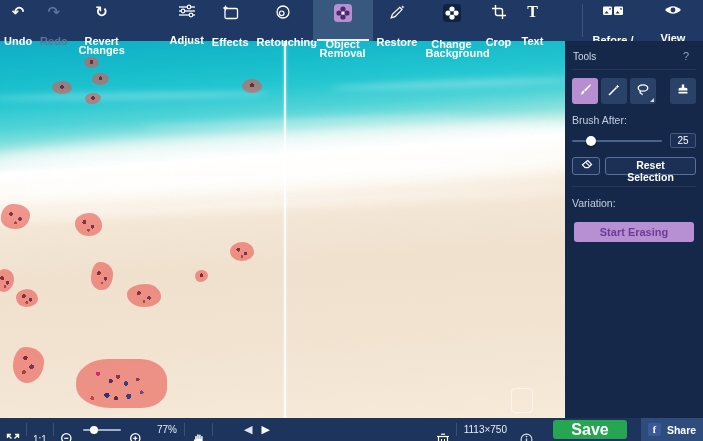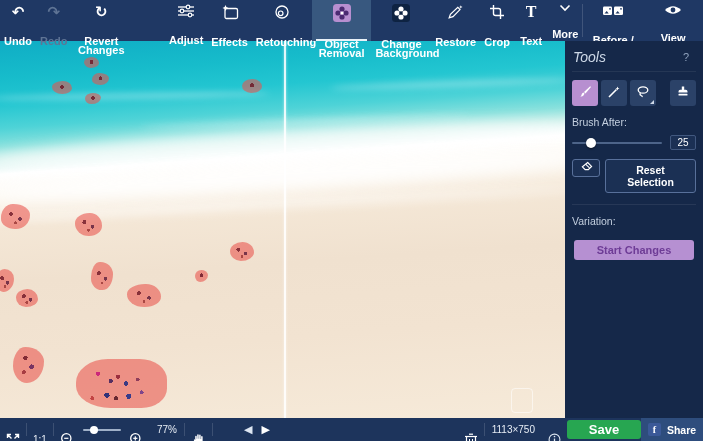--- a/index.html
+++ b/index.html
@@ -81,21 +81,21 @@
   .wm-box{
     position:absolute;left:511px;top:347px;width:22px;height:25px;
     border:1px solid rgba(255,255,255,.55);border-radius:4px;
   }
   
   .sidebar{
     position:absolute;left:565px;top:41px;width:138px;height:377px;
     background:#152849;padding:7px 7px 0;z-index:5;
   }
   .sb-head{display:flex;align-items:center;justify-content:space-between;padding:1px 1px 6px;border-bottom:1px solid rgba(255,255,255,.07);}
-  .sb-title{font-size:14px;color:#cdd8e7;font-style:italic;}
+  .sb-title{font-size:10px;color:#cdd8e7;}
   .sb-help{font-size:11px;color:#8fa2bd;background:none;border:none;cursor:pointer;font-family:inherit;}
   .tool-row{display:flex;gap:3px;margin-top:8px;}
   .tool-btn{
     width:26px;height:26px;border-radius:3px;background:#2b4268;border:none;cursor:pointer;
     display:flex;align-items:center;justify-content:center;position:relative;padding:0;
   }
   .tool-btn.selected{background:#b78fd0;}
   .tool-btn.stamp{margin-left:auto;}
   .corner-tri{
     position:absolute;right:2px;bottom:2px;width:0;height:0;
@@ -112,21 +112,21 @@
   .val-box{
     width:26px;height:15px;background:#1b3054;border:1px solid #41587f;border-radius:2px;
     color:#fff;font-size:10px;text-align:center;line-height:13px;padding:0;font-family:inherit;
   }
   .btn-row{display:flex;gap:5px;margin-top:9px;}
   .sb-btn{
     background:#1b3054;border:1px solid #58709a;border-radius:3px;color:#fff;cursor:pointer;
     font-size:10.5px;font-weight:bold;font-family:inherit;
   }
   .eraser-btn{width:28px;height:18px;display:flex;align-items:center;justify-content:center;}
-  .reset-btn{flex:1;height:34px;}
+  .reset-btn{flex:1;height:18px;}
   .sb-div{height:1px;background:rgba(255,255,255,.08);margin-top:11px;}
   .start-btn{
     display:block;width:120px;height:20px;margin:13px auto 0;border:none;border-radius:3px;
     background:#b690d2;color:#6e3c96;font-size:11px;font-weight:bold;cursor:pointer;font-family:inherit;
   }
   
   .bottombar{
     position:absolute;left:0;top:418px;width:703px;height:23px;
     background:#1d345c;display:flex;align-items:center;z-index:6;font-size:10px;color:#e7edf5;
   }
@@ -135,22 +135,22 @@
   .bb-text{padding:0 7px;font-size:10px;}
   .zoom-slider{position:relative;width:38px;height:10px;margin:0 2px;cursor:pointer;}
   .zoom-slider .track{position:absolute;left:0;right:0;top:4.5px;height:1.5px;background:#9fb0c8;border-radius:1px;}
   .zoom-slider .knob{position:absolute;top:1px;width:8px;height:8px;border-radius:50%;background:#fff;}
   .bb-arrows{position:absolute;left:244px;top:0;bottom:0;display:flex;align-items:center;gap:9px;}
   .arrow-btn{background:none;border:none;cursor:pointer;font-size:11px;line-height:11px;padding:0;}
   .arrow-prev{color:#dde6f2;}
   .arrow-next{color:#ffffff;}
   .bb-right{margin-left:auto;display:flex;align-items:center;height:100%;}
   .save-btn{
-    width:74px;height:19px;margin:0 0;border:none;border-radius:3px;background:#27a651;
-    color:#fff;font-size:13px;font-weight:bold;cursor:pointer;font-family:inherit;
+    width:74px;height:19px;margin:0 14px;border:none;border-radius:3px;background:#27a651;
+    color:#fff;font-size:16px;font-weight:bold;cursor:pointer;font-family:inherit;
   }
   .share-btn{
     width:62px;height:23px;border:none;background:#2e4d7d;color:#fff;display:flex;align-items:center;
     justify-content:center;gap:6px;font-size:10.5px;font-weight:bold;cursor:pointer;font-family:inherit;
   }
   .fb-badge{
     width:13px;height:13px;border-radius:2px;background:#3b5998;color:#fff;font-size:10px;
     font-weight:bold;display:flex;align-items:center;justify-content:center;
     font-family:"Liberation Serif","DejaVu Serif",serif;
   }
@@ -221,62 +221,54 @@
               <circle cx="5" cy="9" r="2.6"></circle>
               <circle cx="13" cy="9" r="2.6"></circle>
             </g>
             <circle cx="9" cy="9" r="1.6" fill="#fff"></circle>
           </svg>
       </span>
       <span class="tb-label">Object Removal</span>
     </button>
     <button class="tb-item">
       <span class="ic">
+        <svg width="17" height="16" viewBox="0 0 17 16">
+            <path d="M2.2 13.8 L3.4 10.4 L10.8 3.4 L13 5.6 L6 12.6 Z" fill="none" stroke="#fff" stroke-width="1.2"></path>
+            <path d="M13.8 1.2 l.5 1.3 1.3.5 -1.3.5 -.5 1.3 -.5 -1.3 -1.3 -.5 1.3 -.5 Z" fill="#fff"></path>
+          </svg>
+      </span>
+      <span class="tb-label">Restore</span>
+    </button>
+    <button class="tb-item">
+      <span class="ic">
         <svg width="18" height="18" viewBox="0 0 18 18">
             <rect width="18" height="18" rx="3.5" fill="#0e2342"></rect>
             <g fill="#fff">
               <circle cx="9" cy="5" r="2.6"></circle>
               <circle cx="9" cy="13" r="2.6"></circle>
               <circle cx="5" cy="9" r="2.6"></circle>
               <circle cx="13" cy="9" r="2.6"></circle>
             </g>
             <circle cx="9" cy="9" r="1.6" fill="#0e2342"></circle>
           </svg>
       </span>
       <span class="tb-label">Change Background</span>
     </button>
     <button class="tb-item">
       <span class="ic">
-        <svg width="17" height="16" viewBox="0 0 17 16">
-            <path d="M2.2 13.8 L3.4 10.4 L10.8 3.4 L13 5.6 L6 12.6 Z" fill="none" stroke="#fff" stroke-width="1.2"></path>
-            <path d="M13.8 1.2 l.5 1.3 1.3.5 -1.3.5 -.5 1.3 -.5 -1.3 -1.3 -.5 1.3 -.5 Z" fill="#fff"></path>
-          </svg>
-      </span>
-      <span class="tb-label">Restore</span>
-    </button>
-    <button class="tb-item">
-      <span class="ic">
         <svg width="16" height="16" viewBox="0 0 16 16">
             <path d="M4.5 1 V9.5 Q4.5 11.5 6.5 11.5 H15" fill="none" stroke="#fff" stroke-width="1.4"></path>
             <path d="M1 4.5 H9.5 Q11.5 4.5 11.5 6.5 V15" fill="none" stroke="#fff" stroke-width="1.4"></path>
           </svg>
       </span>
       <span class="tb-label">Crop</span>
     </button>
     <button class="tb-item">
       <span class="ic glyph serif">T</span>
       <span class="tb-label">Text</span>
-    </button>
-    <button class="tb-item">
-      <span class="ic">
-        <svg width="12" height="8" viewBox="0 0 12 8">
-            <path d="M1.5 1.5 L6 6 L10.5 1.5" fill="none" stroke="#fff" stroke-width="1.6"></path>
-          </svg>
-      </span>
-      <span class="tb-label">More</span>
     </button>
 
     <div class="tb-right">
       <span class="tb-sep"></span>
       <button class="tb-item">
         <span class="ic">
           <svg width="22" height="14" viewBox="0 0 22 14">
               <rect x="1" y="2.5" width="9" height="8.5" rx="1.2" fill="#fff"></rect>
               <rect x="12" y="2.5" width="9" height="8.5" rx="1.2" fill="#fff"></rect>
               <path d="M2.5 9.5 l2.2 -2.6 2 2.6 Z" fill="#1f3864"></path>
@@ -387,21 +379,21 @@
             </svg>
         </span>
       </button>
       <button class="sb-btn reset-btn">Reset Selection</button>
     </div>
 
     <div class="sb-div"></div>
 
     <div class="sb-label">Variation:</div>
 
-    <button class="start-btn">Start Changes</button>
+    <button class="start-btn">Start Erasing</button>
   </aside>
 
   <footer class="bottombar">
     <button class="bb-btn">
       <svg width="14" height="14" viewBox="0 0 14 14">
           <g stroke="#fff" stroke-width="1.4" fill="none">
             <path d="M5.5 5.5 L2 2 M1.5 5 V1.5 H5"></path>
             <path d="M8.5 5.5 L12 2 M9 1.5 h3.5 V5"></path>
             <path d="M8.5 8.5 L12 12 M12.5 9 v3.5 H9"></path>
             <path d="M5.5 8.5 L2 12 M5 12.5 H1.5 V9"></path>

